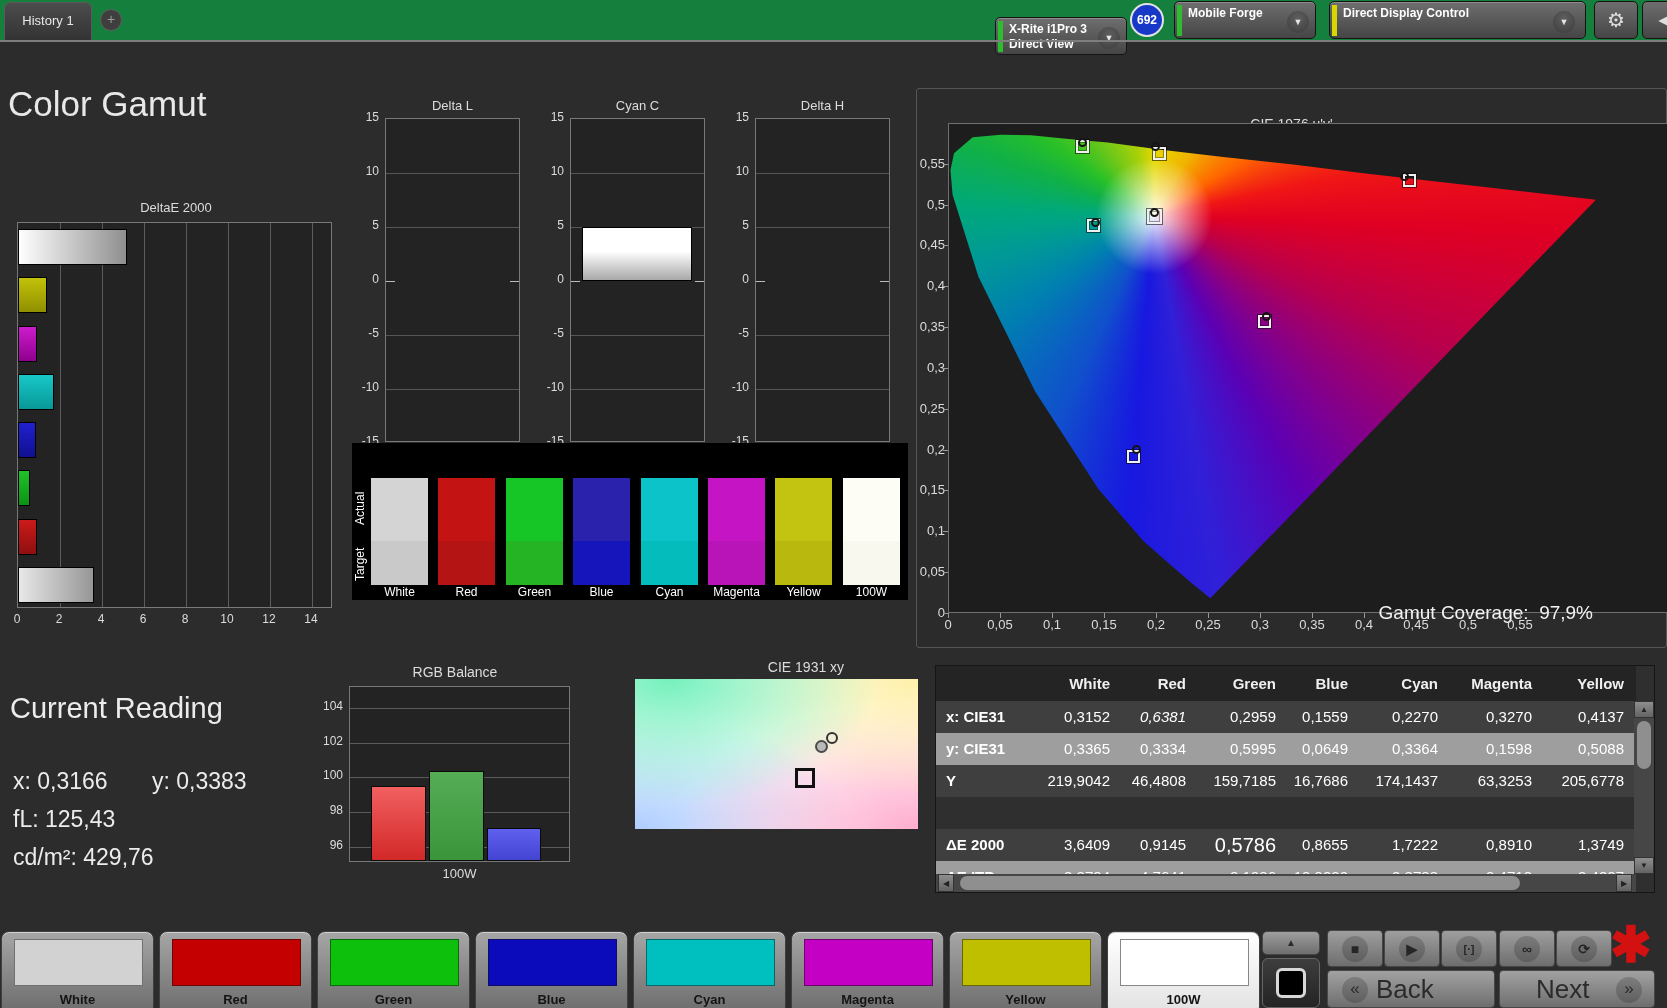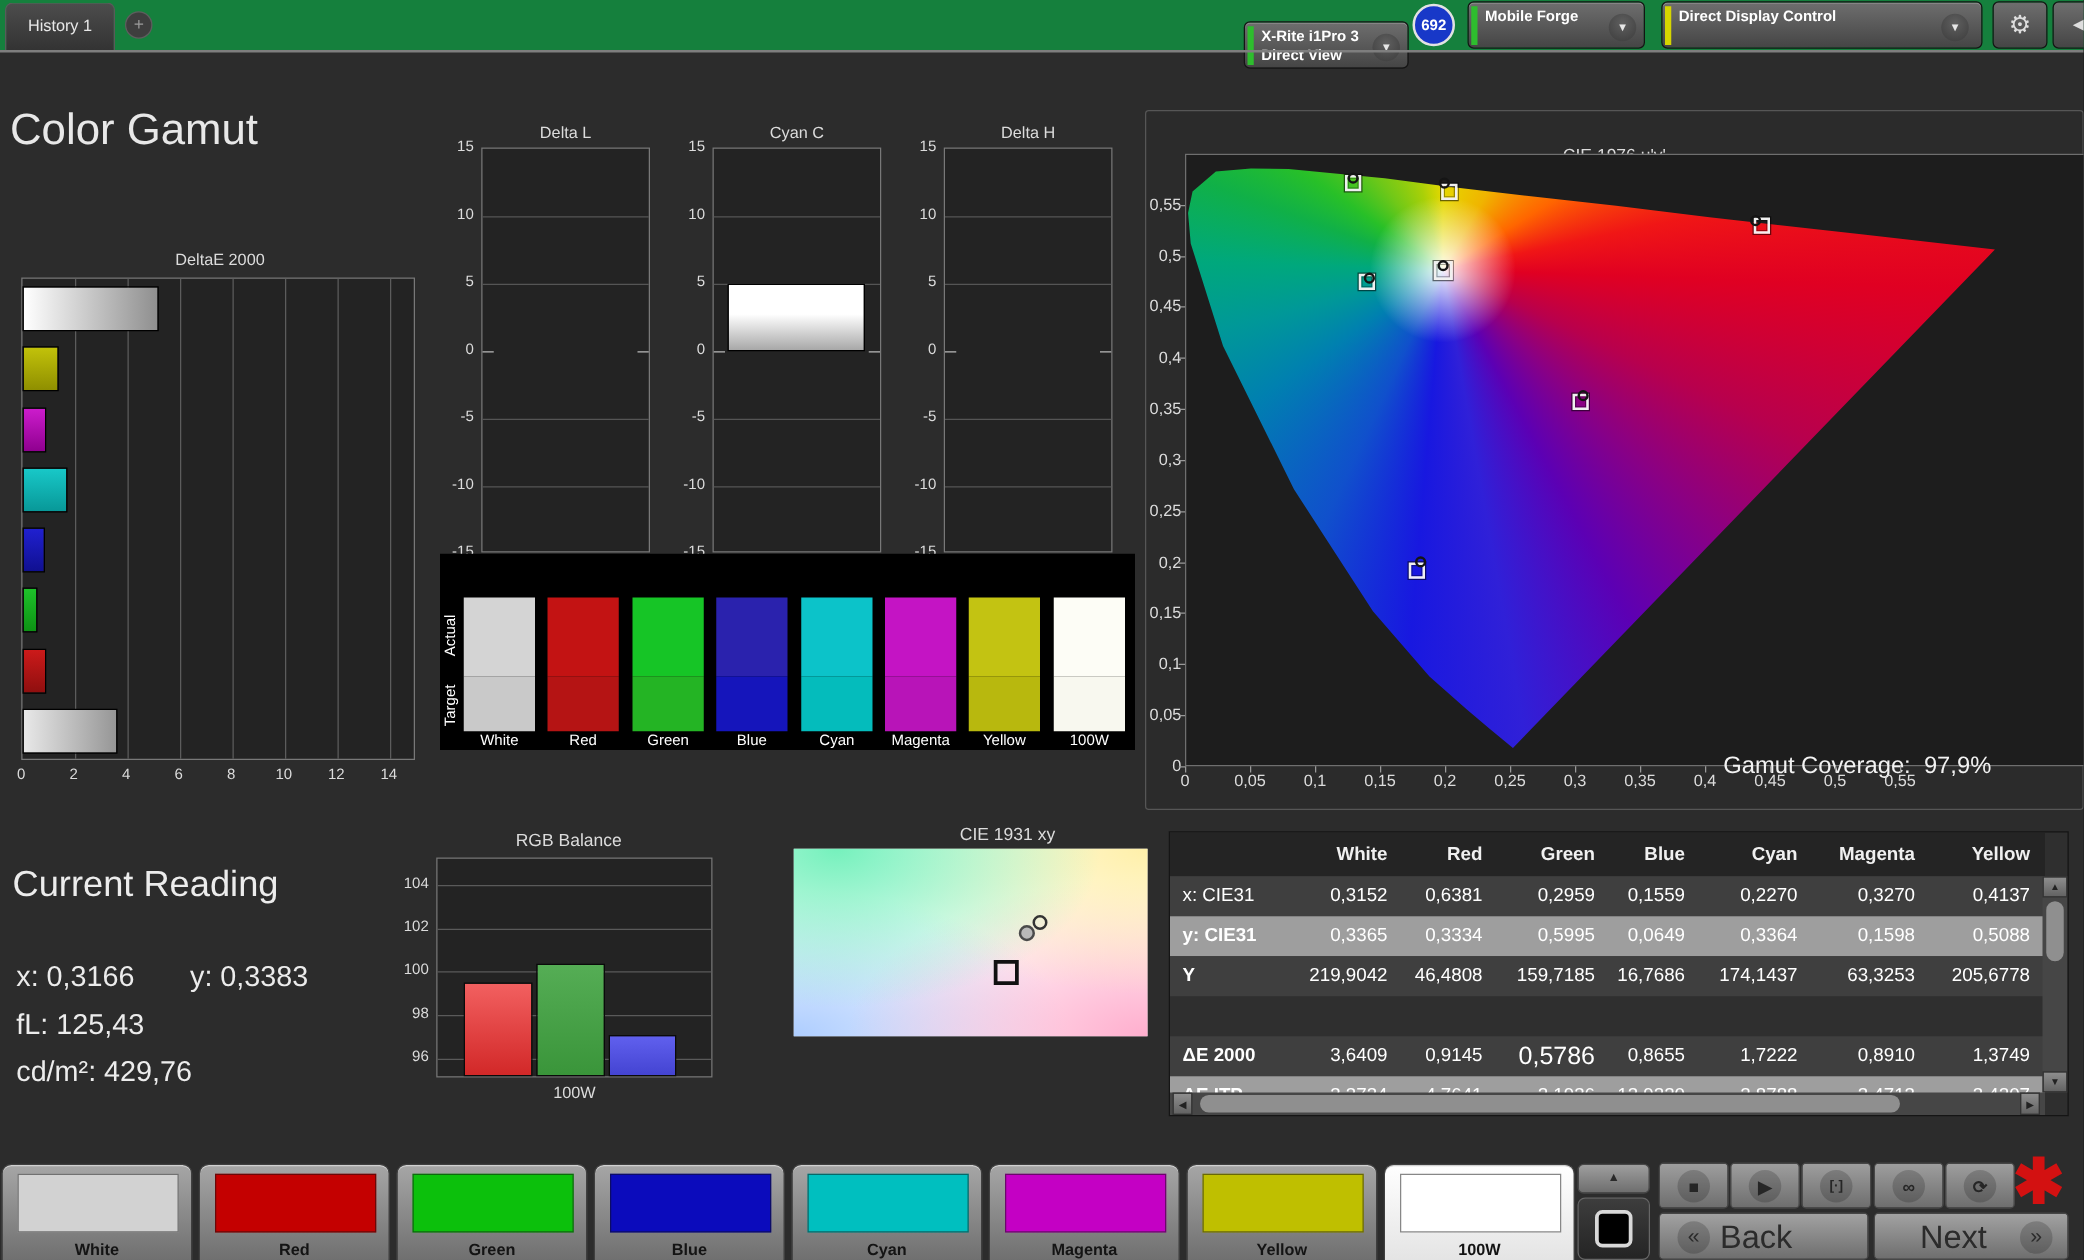--- a/index.html
+++ b/index.html
@@ -312,23 +312,23 @@
       <div style="position: absolute; left: 0px; top: 0px; width: 700px; height: 35px; background: rgb(36, 36, 36);">
         <div style="position: absolute; left: 100px; width: 86px; height: 35px; line-height: 35px; font-size: 15px; font-weight: bold; color: rgb(240, 240, 240); text-align: right; padding-right: 12px;">White</div>
         <div style="position: absolute; left: 186px; width: 76px; height: 35px; line-height: 35px; font-size: 15px; font-weight: bold; color: rgb(240, 240, 240); text-align: right; padding-right: 12px;">Red</div>
         <div style="position: absolute; left: 262px; width: 90px; height: 35px; line-height: 35px; font-size: 15px; font-weight: bold; color: rgb(240, 240, 240); text-align: right; padding-right: 12px;">Green</div>
         <div style="position: absolute; left: 352px; width: 72px; height: 35px; line-height: 35px; font-size: 15px; font-weight: bold; color: rgb(240, 240, 240); text-align: right; padding-right: 12px;">Blue</div>
         <div style="position: absolute; left: 424px; width: 90px; height: 35px; line-height: 35px; font-size: 15px; font-weight: bold; color: rgb(240, 240, 240); text-align: right; padding-right: 12px;">Cyan</div>
         <div style="position: absolute; left: 514px; width: 94px; height: 35px; line-height: 35px; font-size: 15px; font-weight: bold; color: rgb(240, 240, 240); text-align: right; padding-right: 12px;">Magenta</div>
         <div style="position: absolute; left: 608px; width: 92px; height: 35px; line-height: 35px; font-size: 15px; font-weight: bold; color: rgb(240, 240, 240); text-align: right; padding-right: 12px;">Yellow</div>
       </div>
       <div style="position: absolute; left: 0px; top: 35px; width: 700px; height: 32px; background: rgb(63, 63, 63);">
-        <div style="position: absolute; left: 0px; width: 100px; height: 32px; line-height: 32px; font-size: 15px; font-weight: normal; color: rgb(255, 255, 255); padding-left: 10px; white-space: nowrap;">x: CIE31</div>
+        <div style="position: absolute; left: 0px; width: 100px; height: 32px; line-height: 32px; font-size: 15px; font-weight: bold; color: rgb(255, 255, 255); padding-left: 10px; white-space: nowrap;">x: CIE31</div>
         <div style="position: absolute; left: 100px; width: 86px; height: 32px; line-height: 32px; font-size: 15px; color: rgb(255, 255, 255); text-align: right; padding-right: 12px;">0,3152</div>
-        <div style="position: absolute; left: 186px; width: 76px; height: 32px; line-height: 32px; font-size: 15px; color: rgb(255, 255, 255); text-align: right; padding-right: 12px;">0,6381</div>
+        <div style="position: absolute; left: 186px; width: 76px; height: 32px; line-height: 32px; font-size: 15px; color: rgb(255, 255, 255); text-align: right; padding-right: 12px; font-style: italic;">0,6381</div>
         <div style="position: absolute; left: 262px; width: 90px; height: 32px; line-height: 32px; font-size: 15px; color: rgb(255, 255, 255); text-align: right; padding-right: 12px;">0,2959</div>
         <div style="position: absolute; left: 352px; width: 72px; height: 32px; line-height: 32px; font-size: 15px; color: rgb(255, 255, 255); text-align: right; padding-right: 12px;">0,1559</div>
         <div style="position: absolute; left: 424px; width: 90px; height: 32px; line-height: 32px; font-size: 15px; color: rgb(255, 255, 255); text-align: right; padding-right: 12px;">0,2270</div>
         <div style="position: absolute; left: 514px; width: 94px; height: 32px; line-height: 32px; font-size: 15px; color: rgb(255, 255, 255); text-align: right; padding-right: 12px;">0,3270</div>
         <div style="position: absolute; left: 608px; width: 92px; height: 32px; line-height: 32px; font-size: 15px; color: rgb(255, 255, 255); text-align: right; padding-right: 12px;">0,4137</div>
       </div>
       <div style="position: absolute; left: 0px; top: 67px; width: 700px; height: 32px; background: rgb(158, 158, 158);">
         <div style="position: absolute; left: 0px; width: 100px; height: 32px; line-height: 32px; font-size: 15px; font-weight: bold; color: rgb(255, 255, 255); padding-left: 10px; white-space: nowrap;">y: CIE31</div>
         <div style="position: absolute; left: 100px; width: 86px; height: 32px; line-height: 32px; font-size: 15px; color: rgb(255, 255, 255); text-align: right; padding-right: 12px;">0,3365</div>
         <div style="position: absolute; left: 186px; width: 76px; height: 32px; line-height: 32px; font-size: 15px; color: rgb(255, 255, 255); text-align: right; padding-right: 12px;">0,3334</div>

